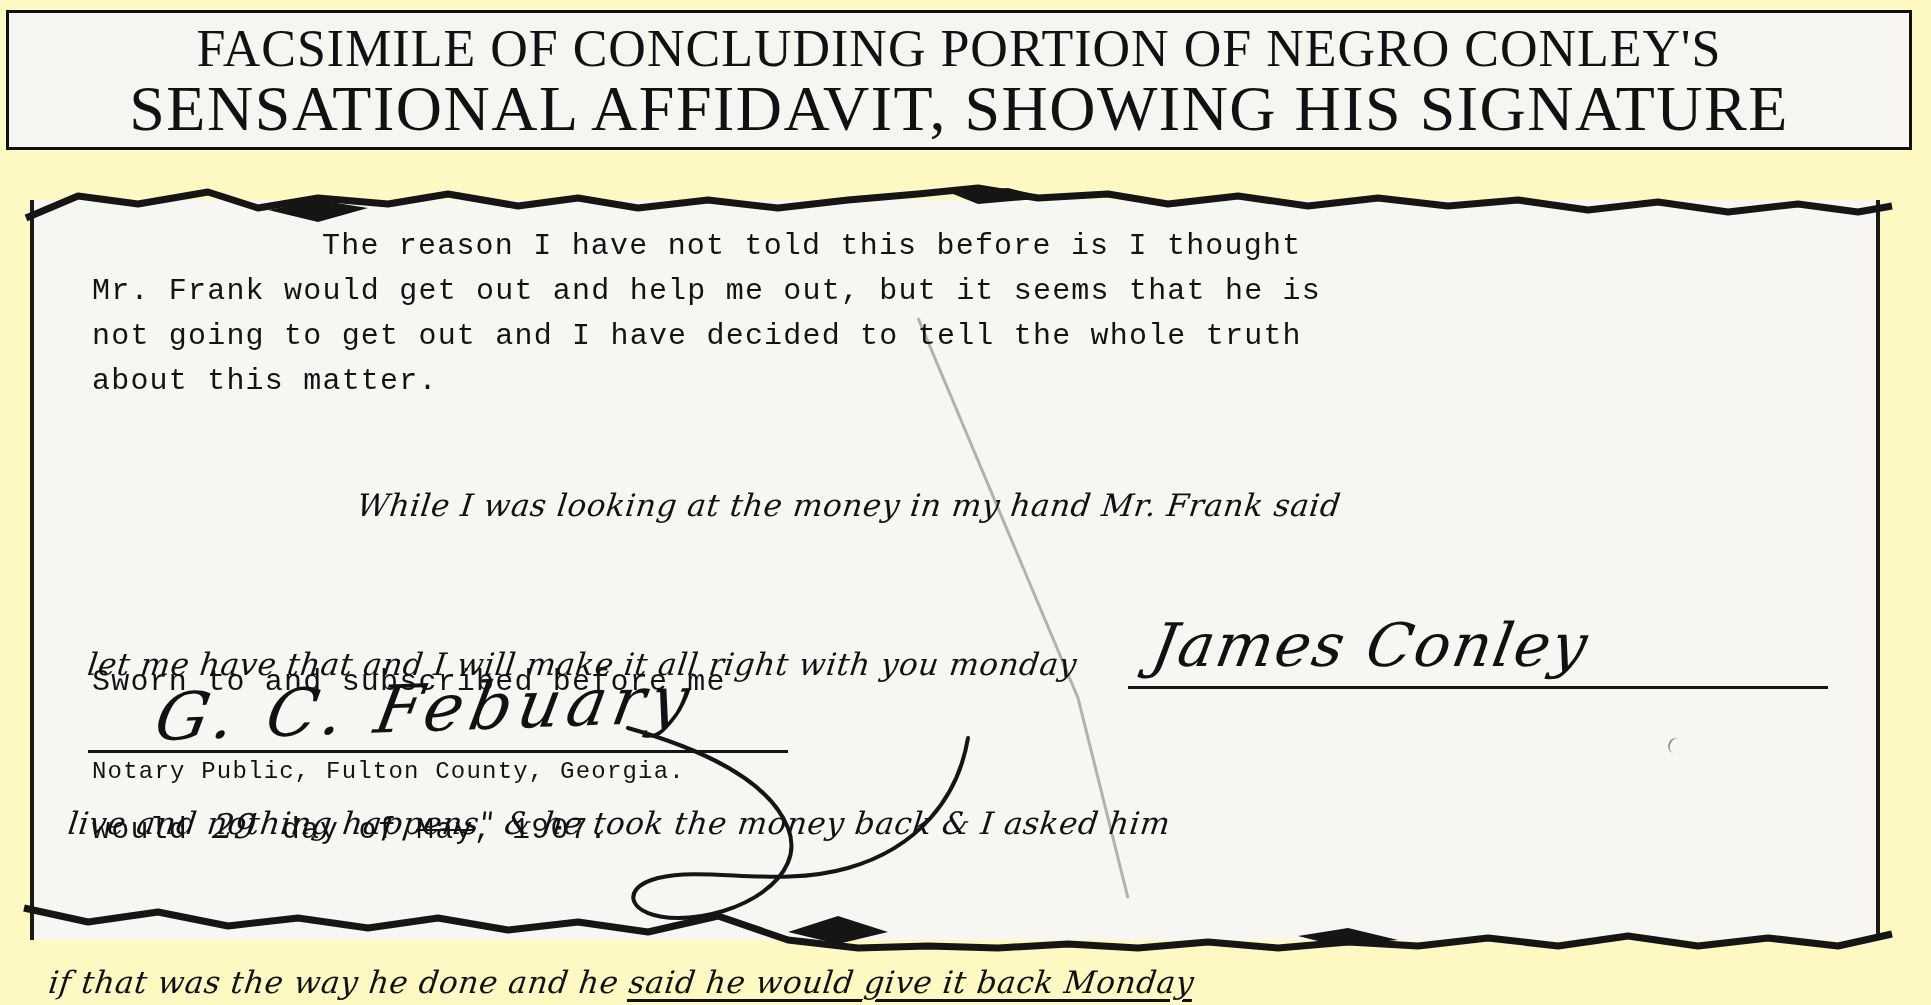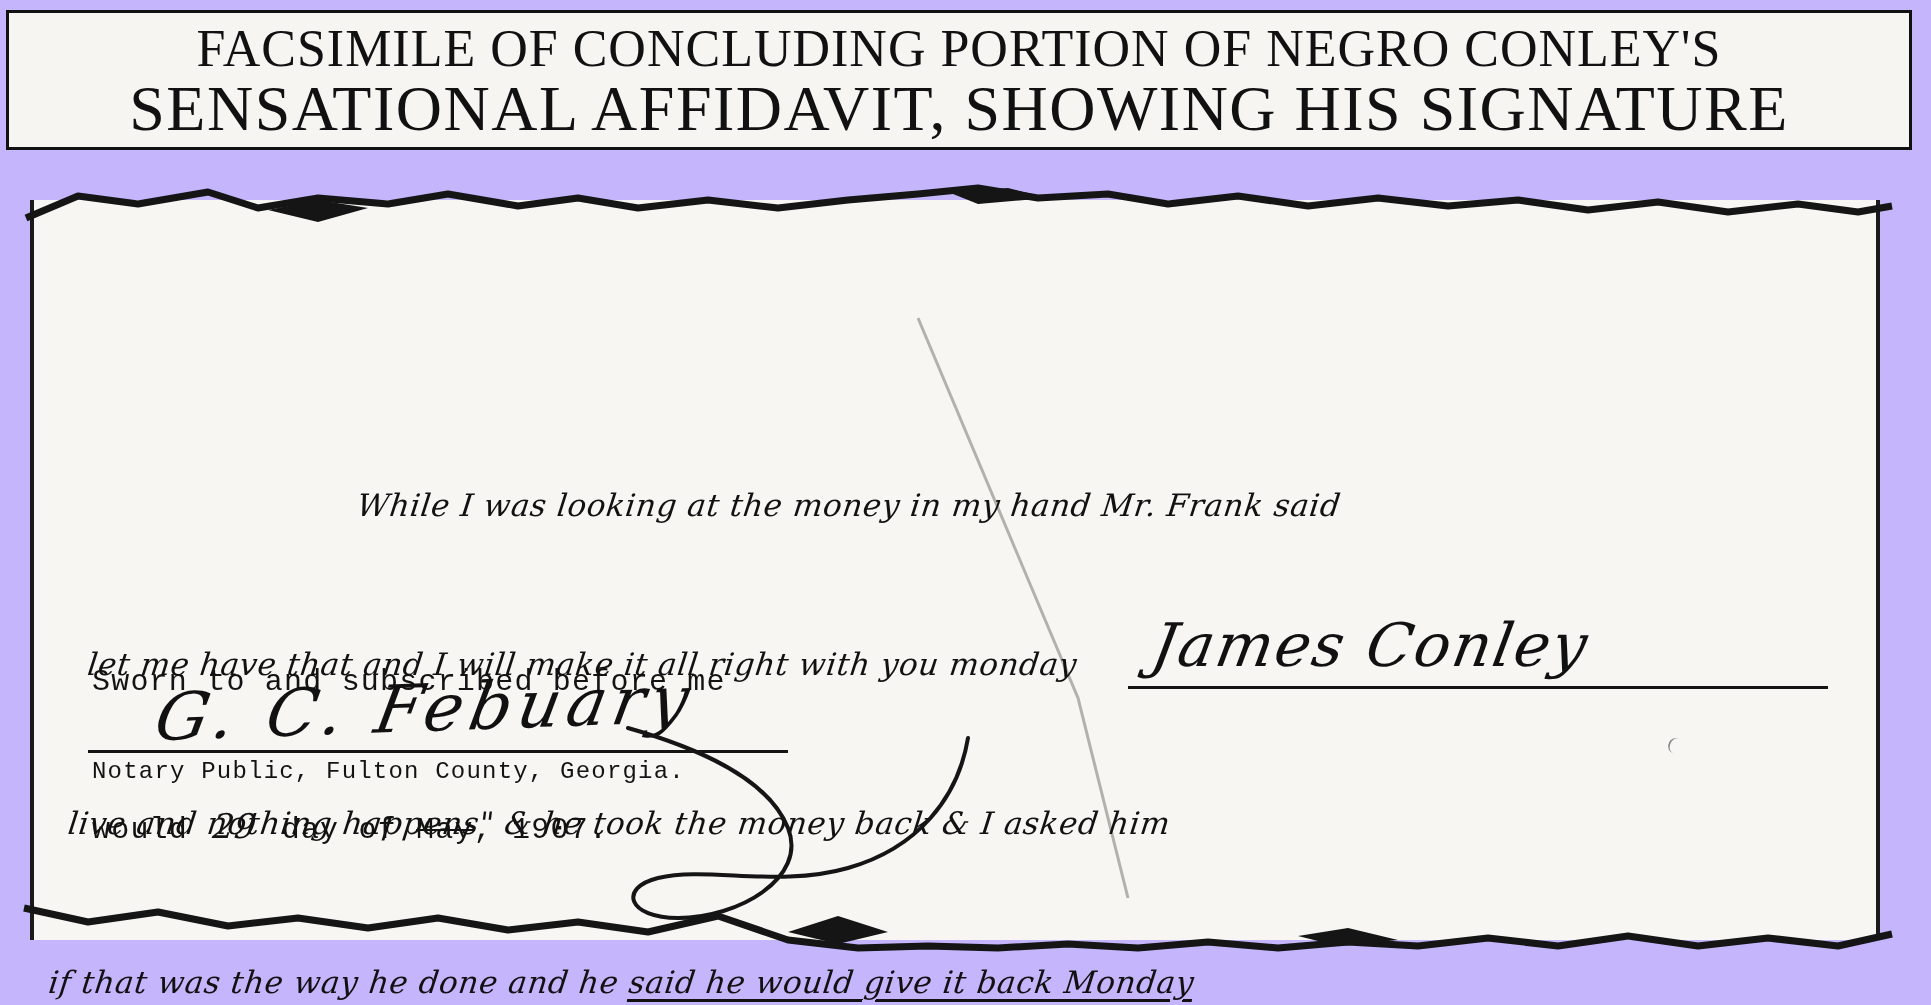--- a/index.html
+++ b/index.html
@@ -14,21 +14,21 @@
     overflow: hidden;
     position: relative;
   }
 
   
   .page {
     position: absolute;
     left: 0; top: 0;
     width: 1931px;
     height: 1005px;
-    background: #c4b5fd;
+    background: #fef9c3;
   }
 
   
   .headline-box {
     position: absolute;
     left: 6px;
     top: 10px;
     width: 1906px;
     height: 140px;
     border: 3px solid #111;
@@ -255,20 +255,24 @@
                L1260,60 L1330,54 L1400,58 L1470,50 L1540,58 L1610,48 L1680,58 L1750,50
                L1820,58 L1874,46" fill="none" stroke="#151515" stroke-width="7" stroke-linejoin="round"></path>
       <path d="M770,44 L820,28 L870,44 L820,56 Z" fill="#151515"></path>
       <path d="M1280,48 L1330,40 L1380,52 L1320,58 Z" fill="#151515"></path>
     </svg>
 
     <svg class="crease" viewBox="0 0 1880 800" preserveAspectRatio="none">
       <path d="M900,140 L1060,520 L1110,720" fill="none" stroke="#b3b1ac" stroke-width="3"></path>
     </svg>
 
+    <div class="typed"><span class="indent"></span><span>The reason I have not told this before is I thought
+Mr. Frank would get out and help me out, but it seems that he is
+not going to get out and I have decided to tell the whole truth
+about this matter.</span></div>
 
     <div class="handwritten">
       <div><span class="hw-indent"></span><span>While I was looking at the money in my hand Mr. Frank said</span></div>
       <div>let me have that and I will make it all right with you monday</div>
       <div>live and nothing happens" &amp; he took the money back &amp; I asked him</div>
       <div><span>if that was the way he done and he </span><span class="hw-underline">said he would give it back Monday</span></div>
     </div>
 
     <div class="sworn">
       <div>Sworn to and subscribed before me</div>

